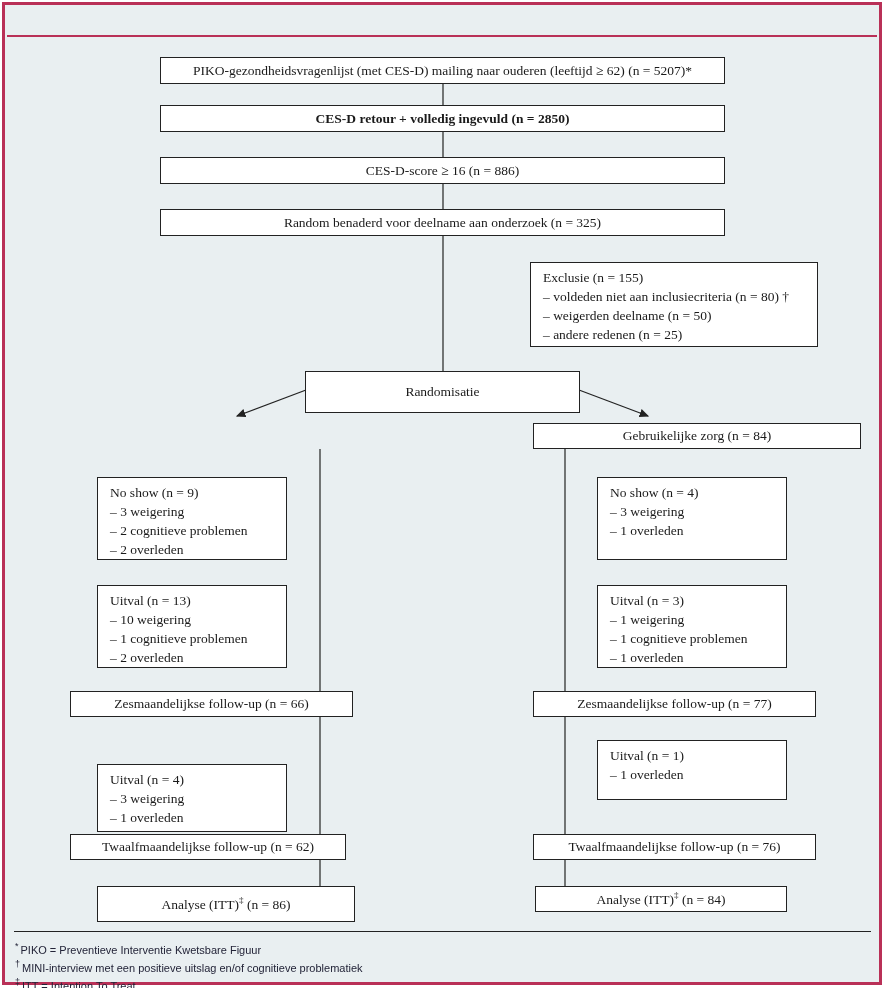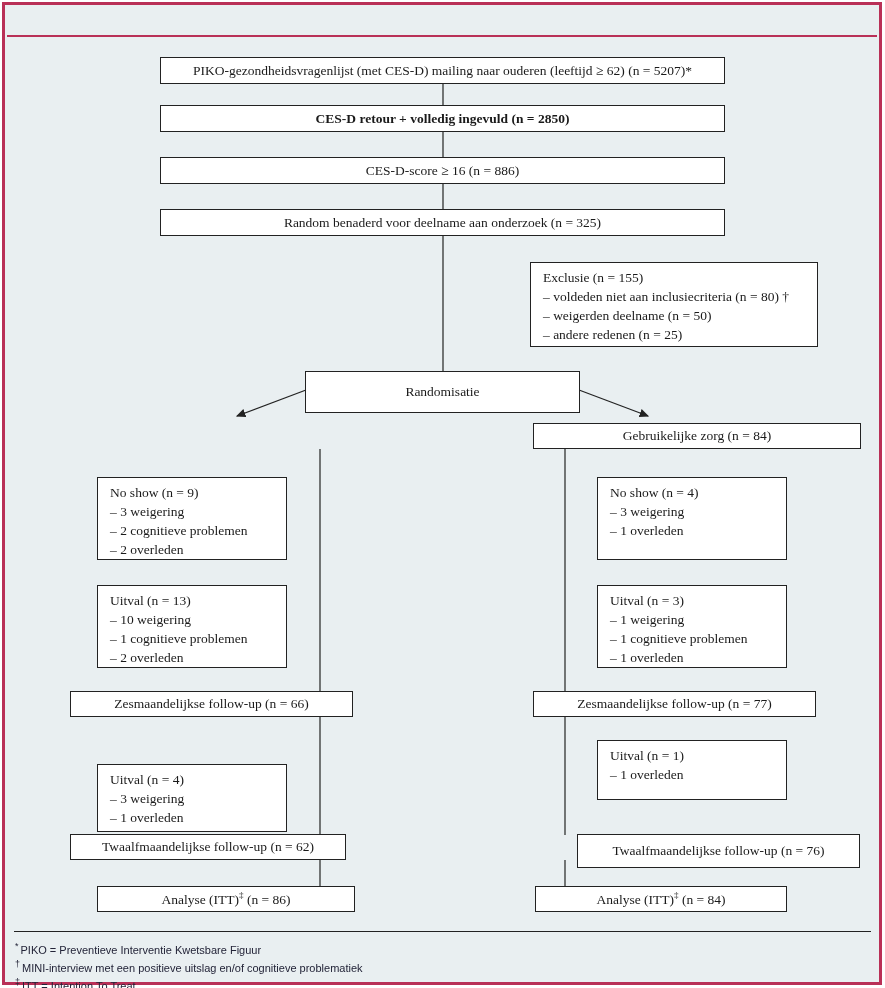--- a/index.html
+++ b/index.html
@@ -130,21 +130,21 @@
   <div class="fbox list" style="left:97px; top:740px; width:190px; height:68px;margin-top:24px;">
     <div>Uitval (n = 4)</div>
     <div>– 3 weigering</div>
     <div>– 1 overleden</div>
   </div>
 
   <div class="fbox center" style="left:70px; top:834px; width:276px; height:26px;">
     <span>Twaalfmaandelijkse follow-up (n = 62)</span>
   </div>
 
-  <div class="fbox center" style="left:97px; top:886px; width:258px; height:26px;">
+  <div class="fbox center" style="left:97px; top:886px; width:258px; height:36px;">
     <span><span>Analyse (ITT)</span><span class="sup">‡</span><span> (n = 86)</span></span>
   </div>
 
   <div class="fbox center" style="left:533px; top:423px; width:328px; height:26px;">
     <span>Gebruikelijke zorg (n = 84)</span>
   </div>
 
   <div class="fbox list" style="left:597px; top:477px; width:190px; height:83px;">
     <div>No show (n = 4)</div>
     <div>– 3 weigering</div>
@@ -160,21 +160,21 @@
 
   <div class="fbox center" style="left:533px; top:691px; width:283px; height:26px;">
     <span>Zesmaandelijkse follow-up (n = 77)</span>
   </div>
 
   <div class="fbox list" style="left:597px; top:740px; width:190px; height:60px;">
     <div>Uitval (n = 1)</div>
     <div>– 1 overleden</div>
   </div>
 
-  <div class="fbox center" style="left:533px; top:834px; width:283px; height:34px;margin-left:44px;">
+  <div class="fbox center" style="left:533px; top:834px; width:283px; height:26px;">
     <span>Twaalfmaandelijkse follow-up (n = 76)</span>
   </div>
 
   <div class="fbox center" style="left:535px; top:886px; width:252px; height:26px;">
     <span><span>Analyse (ITT)</span><span class="sup">‡</span><span> (n = 84)</span></span>
   </div>
 
   <div id="footnote-sep"></div>
   <div id="footnotes">
     <div><span class="marker">*</span><span>PIKO = Preventieve Interventie Kwetsbare Figuur</span></div>

